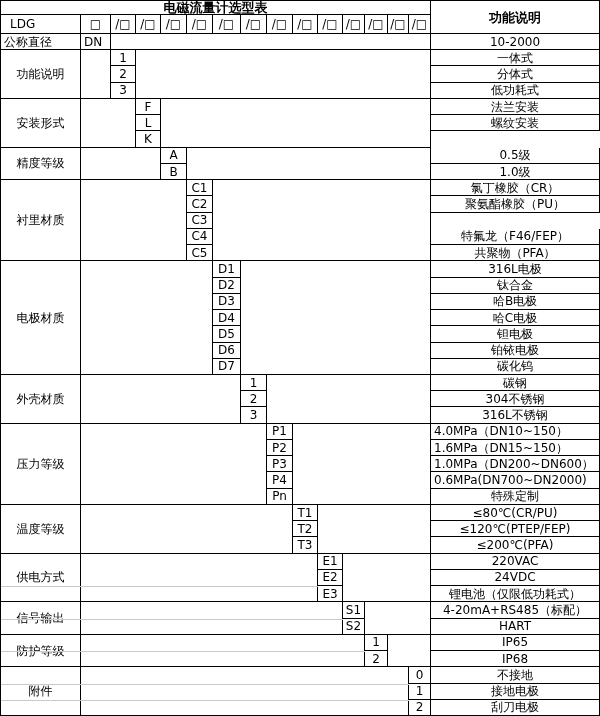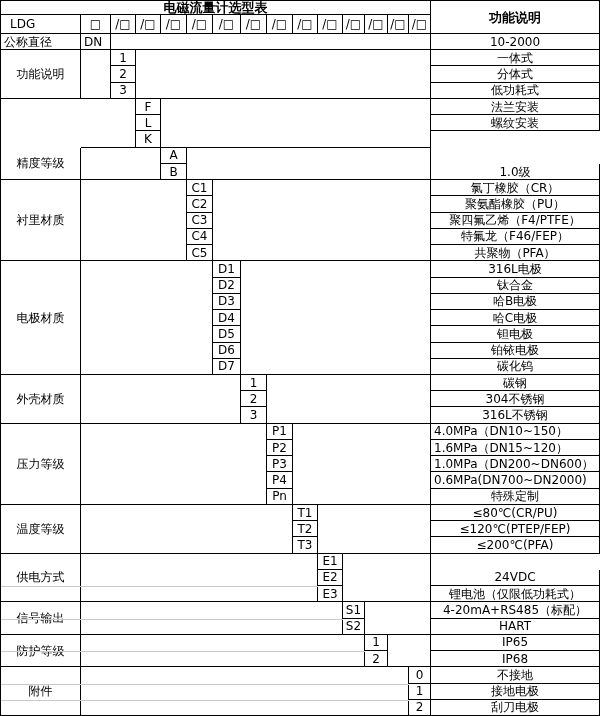--- a/index.html
+++ b/index.html
@@ -63,46 +63,47 @@
   <div class="c" style="grid-area:4/1/7/2">功能说明</div>
   <div class="c" style="grid-area:4/2/7/3"></div>
   <div class="c" style="grid-area:4/3/5/4">1</div>
   <div class="c" style="grid-area:5/3/6/4">2</div>
   <div class="c" style="grid-area:6/3/7/4">3</div>
   <div class="c" style="grid-area:4/4/7/16"></div>
   <div class="c" style="grid-area:4/16/5/17">一体式</div>
   <div class="c" style="grid-area:5/16/6/17">分体式</div>
   <div class="c" style="grid-area:6/16/7/17">低功耗式</div>
 
+  <div class="c" style="grid-area:7/1/10/2">安装形式</div>
   <div class="c" style="grid-area:7/2/10/4"></div>
   <div class="c" style="grid-area:7/4/8/5">F</div>
   <div class="c" style="grid-area:8/4/9/5">L</div>
   <div class="c" style="grid-area:9/4/10/5">K</div>
   <div class="c" style="grid-area:7/5/10/16"></div>
   <div class="c" style="grid-area:8/16/9/17">螺纹安装</div>
   <div class="c" style="grid-area:7/16/8/17">法兰安装</div>
 
   <div class="c" style="grid-area:10/1/12/2">精度等级</div>
   <div class="c" style="grid-area:10/2/12/5"></div>
   <div class="c" style="grid-area:10/5/11/6">A</div>
   <div class="c" style="grid-area:11/5/12/6">B</div>
   <div class="c" style="grid-area:10/6/12/16"></div>
+  <div class="c" style="grid-area:10/16/11/17">0.5级</div>
   <div class="c" style="grid-area:11/16/12/17">1.0级</div>
 
   <div class="c" style="grid-area:12/1/17/2">衬里材质</div>
   <div class="c" style="grid-area:12/2/17/6"></div>
   <div class="c" style="grid-area:12/6/13/7">C1</div>
   <div class="c" style="grid-area:13/6/14/7">C2</div>
   <div class="c" style="grid-area:14/6/15/7">C3</div>
   <div class="c" style="grid-area:15/6/16/7">C4</div>
   <div class="c" style="grid-area:16/6/17/7">C5</div>
   <div class="c" style="grid-area:12/7/17/16"></div>
   <div class="c" style="grid-area:12/16/13/17">氯丁橡胶（CR）</div>
   <div class="c" style="grid-area:13/16/14/17">聚氨酯橡胶（PU）</div>
-  <div class="c" style="grid-area:14/16/15/17">聚四氟乙烯（F4/PTFE）</div>
   <div class="c" style="grid-area:15/16/16/17">特氟龙（F46/FEP）</div>
   <div class="c" style="grid-area:17/1/24/2">电极材质</div>
 
   <div class="c" style="grid-area:16/16/17/17">共聚物（PFA）</div>
   <div class="c" style="grid-area:17/2/24/7"></div>
   <div class="c" style="grid-area:17/7/18/8">D1</div>
   <div class="c" style="grid-area:18/7/19/8">D2</div>
   <div class="c" style="grid-area:19/7/20/8">D3</div>
   <div class="c" style="grid-area:20/7/21/8">D4</div>
   <div class="c" style="grid-area:21/7/22/8">D5</div>
@@ -129,41 +130,42 @@
 
   <div class="c" style="grid-area:27/1/32/2">压力等级</div>
   <div class="c" style="grid-area:27/2/32/9"></div>
   <div class="c" style="grid-area:27/9/28/10">P1</div>
   <div class="c" style="grid-area:28/9/29/10">P2</div>
   <div class="c" style="grid-area:29/9/30/10">P3</div>
   <div class="c" style="grid-area:30/9/31/10">P4</div>
   <div class="c" style="grid-area:31/9/32/10">Pn</div>
   <div class="c" style="grid-area:27/10/32/16"></div>
   <div class="c left" style="grid-area:27/16/28/17">4.0MPa（DN10~150）</div>
-  <div class="c left" style="grid-area:28/16/29/17">1.6MPa（DN15~120）</div>
+  <div class="c left" style="grid-area:28/16/29/17">1.6MPa（DN15~150）</div>
   <div class="c left" style="grid-area:29/16/30/17">1.0MPa（DN200~DN600）</div>
   <div class="c left" style="grid-area:30/16/31/17">0.6MPa(DN700~DN2000)</div>
   <div class="c" style="grid-area:31/16/32/17">特殊定制</div>
 
   <div class="c" style="grid-area:32/1/35/2">温度等级</div>
   <div class="c" style="grid-area:32/2/35/10"></div>
   <div class="c" style="grid-area:32/10/33/11">T1</div>
   <div class="c" style="grid-area:33/10/34/11">T2</div>
   <div class="c" style="grid-area:34/10/35/11">T3</div>
   <div class="c" style="grid-area:32/11/35/16"></div>
   <div class="c" style="grid-area:32/16/33/17">≤80℃(CR/PU)</div>
   <div class="c" style="grid-area:33/16/34/17">≤120℃(PTEP/FEP)</div>
   <div class="c" style="grid-area:34/16/35/17">≤200℃(PFA)</div>
 
   <div class="c" style="grid-area:35/1/38/2">供电方式</div>
   <div class="c" style="grid-area:35/2/38/11"></div>
   <div class="c" style="grid-area:35/11/36/12">E1</div>
   <div class="c" style="grid-area:36/11/37/12">E2</div>
   <div class="c" style="grid-area:37/11/38/12">E3</div>
   <div class="c" style="grid-area:35/12/38/16"></div>
+  <div class="c" style="grid-area:35/16/36/17">220VAC</div>
   <div class="c" style="grid-area:36/16/37/17">24VDC</div>
   <div class="c" style="grid-area:37/16/38/17">锂电池（仅限低功耗式）</div>
 
   <div class="c" style="grid-area:38/1/40/2">信号输出</div>
   <div class="c" style="grid-area:38/2/40/12"></div>
   <div class="c" style="grid-area:38/12/39/13">S1</div>
   <div class="c" style="grid-area:39/12/40/13">S2</div>
   <div class="c" style="grid-area:38/13/40/16"></div>
   <div class="c" style="grid-area:38/16/39/17">4-20mA+RS485（标配）</div>
   <div class="c" style="grid-area:39/16/40/17">HART</div>

